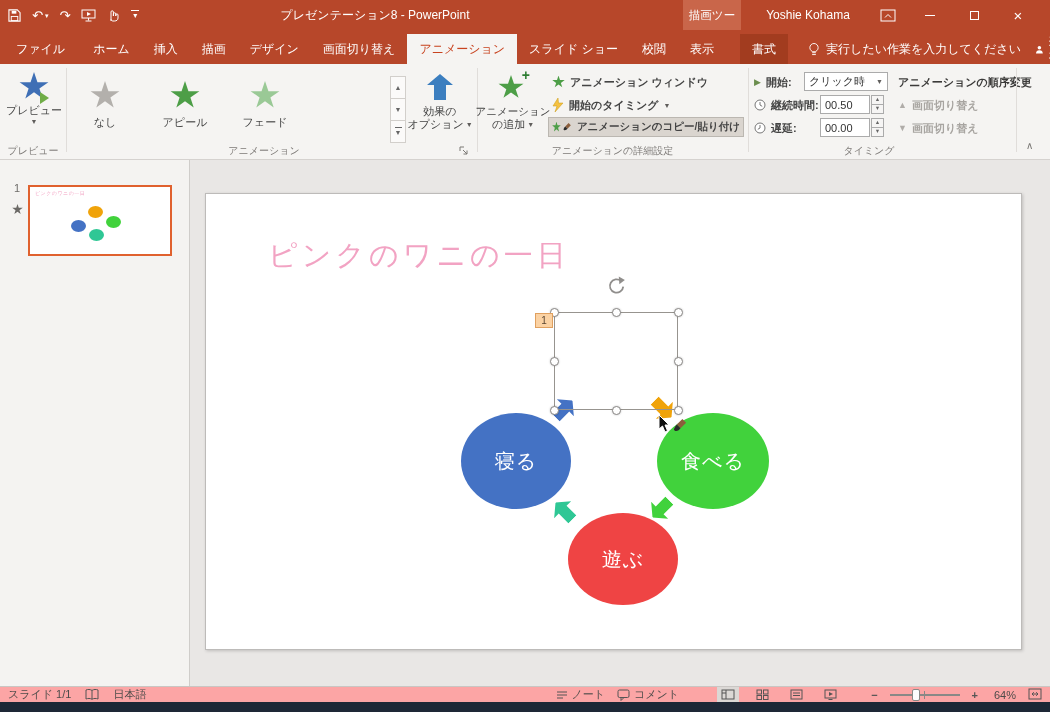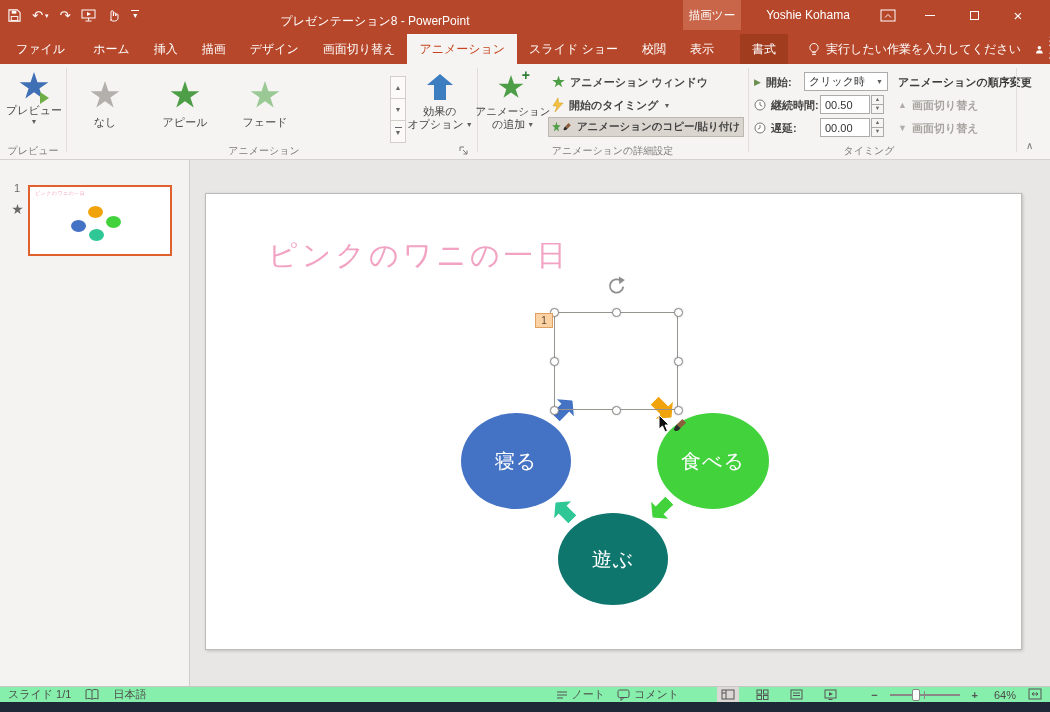--- a/index.html
+++ b/index.html
@@ -5,21 +5,21 @@
 * { margin:0; padding:0; box-sizing:border-box; }
 body { font-family:"Liberation Sans","DejaVu Sans",sans-serif; background:#777; }
 #app { position:relative; width:1050px; height:712px; background:#fff; overflow:hidden; font-size:12px; color:#444; }
 .abs { position:absolute; }
 
 
 .titlebar { left:0; top:0; width:1050px; height:30px; color:#fff; }
 .qat { position:absolute; left:8px; top:0; height:30px; display:flex; align-items:center; gap:11px; }
 .qat > span { display:inline-flex; align-items:center; line-height:1; }
 .qat-glyph { color:#fff; font-size:13px; }
-.win-title { position:absolute; top:0; height:30px; line-height:30px; text-align:center; font-size:12px; white-space:nowrap;margin-top:6px; }
+.win-title { position:absolute; top:0; height:30px; line-height:30px; text-align:center; font-size:12px; white-space:nowrap; }
 .ctx-header { position:absolute; top:0; height:30px; line-height:30px; text-align:center; font-size:11.5px; }
 .user-name { position:absolute; top:0; height:30px; line-height:30px; font-size:12px; text-align:center; }
 .win-btn { position:absolute; top:0; width:44px; height:30px; display:flex; align-items:center; justify-content:center; color:#fff; }
 
 
 .tabrow { left:0; top:30px; width:1050px; height:34px; display:flex; align-items:flex-end; }
 .tab { height:30px; line-height:30px; padding:0 12px; color:#fff; font-size:12px; white-space:nowrap; cursor:default; }
 .tab.file { padding:0 16px; }
 .tab.active { background:#F5F4F2; }
 .tab.contextual { margin-left:14px; }
@@ -54,21 +54,21 @@
 .thumb-star { width:11px; height:11px; background:#6B6966; }
 .slide { position:absolute; left:205px; top:33px; width:817px; height:457px; background:#fff; border:1px solid #BDBBB9; box-shadow:1px 1px 3px rgba(0,0,0,.18); }
 .ellipse { position:absolute; border-radius:50%; display:flex; align-items:center; justify-content:center; color:#fff; font-size:20px; letter-spacing:1px; }
 .cyc { position:absolute; width:24px; height:24px; }
 .selbox { position:absolute; border:1px solid #97948F; }
 .handle { position:absolute; width:9px; height:9px; border-radius:50%; background:#fff; border:1px solid #8A8886; box-shadow:0 0 2px rgba(0,0,0,.25); }
 .anim-badge { position:absolute; width:18px; height:15px; border:1px solid #E0A05F; font-size:10px; color:#5A4632; text-align:center; line-height:14px; }
 .slide-title { position:absolute; font-size:29px; letter-spacing:4px; white-space:nowrap; }
 
 
-.statusbar { left:0; top:686px; width:1050px; height:16px; background:#86efac; border-top:1px solid #C9C6C3; display:flex; align-items:center; font-size:11px; color:#4E4C4A; padding:0 8px; gap:14px;justify-content:flex-end; }
+.statusbar { left:0; top:686px; width:1050px; height:16px; background:#fca5a5; border-top:1px solid #C9C6C3; display:flex; align-items:center; font-size:11px; color:#4E4C4A; padding:0 8px; gap:14px;justify-content:flex-end; }
 .sb-right { margin-left:auto; display:flex; align-items:center; gap:12px; }
 .sb-item { display:flex; align-items:center; gap:4px; white-space:nowrap; }
 .viewbtn { display:flex; align-items:center; justify-content:center; width:22px; height:15px; }
 .viewbtn.active { background:#DBD8D5; }
 .zoom-track { position:relative; width:70px; height:2px; background:#8A8886; }
 .zoom-notch { position:absolute; left:34px; top:-3px; width:1px; height:8px; background:#8A8886; }
 .zoom-handle { position:absolute; left:22px; top:-5px; width:8px; height:12px; background:#FDFDFD; border:1px solid #8A8886; border-radius:2px; }
 .taskbar { left:0; top:702px; width:1050px; height:10px; }
 </style>
 </head>
@@ -301,21 +301,21 @@
       <div class="slide-title" style="left: 62px; top: 42px; color: rgb(242, 163, 195);">ピンクのワニの一日</div>
 
       <div class="blockarrow cyc" style="left: 346px; top: 203px; transform: rotate(45deg); background-color: rgb(68, 114, 196);"></div>
       <div class="blockarrow cyc" style="left: 445px; top: 203px; transform: rotate(135deg); background-color: rgb(240, 163, 10);"></div>
       <div class="blockarrow cyc" style="left: 443px; top: 303px; transform: rotate(225deg); background-color: rgb(65, 210, 60);"></div>
       <div class="blockarrow cyc" style="left: 346px; top: 305px; transform: rotate(315deg); background-color: rgb(47, 199, 149);"></div>
 
       <div class="ellipse" style="left: 451px; top: 219px; width: 112px; height: 96px; background-color: rgb(65, 210, 60);">
           <span>食べる</span>
         </div>
-      <div class="ellipse" style="left: 352px; top: 319px; width: 110px; height: 92px; background-color: #0f766e;">
+      <div class="ellipse" style="left: 362px; top: 319px; width: 110px; height: 92px; background-color: #ef4444;">
           <span>遊ぶ</span>
         </div>
       <div class="ellipse" style="left: 255px; top: 219px; width: 110px; height: 96px; background-color: rgb(68, 114, 196);">
           <span>寝る</span>
         </div>
 
       <div class="selbox" style="left:348px;top:118px;width:124px;height:98px"></div>
       <div class="handle" style="left:344px;top:114px"></div>
       <div class="handle" style="left:406px;top:114px"></div>
       <div class="handle" style="left:468px;top:114px"></div>

